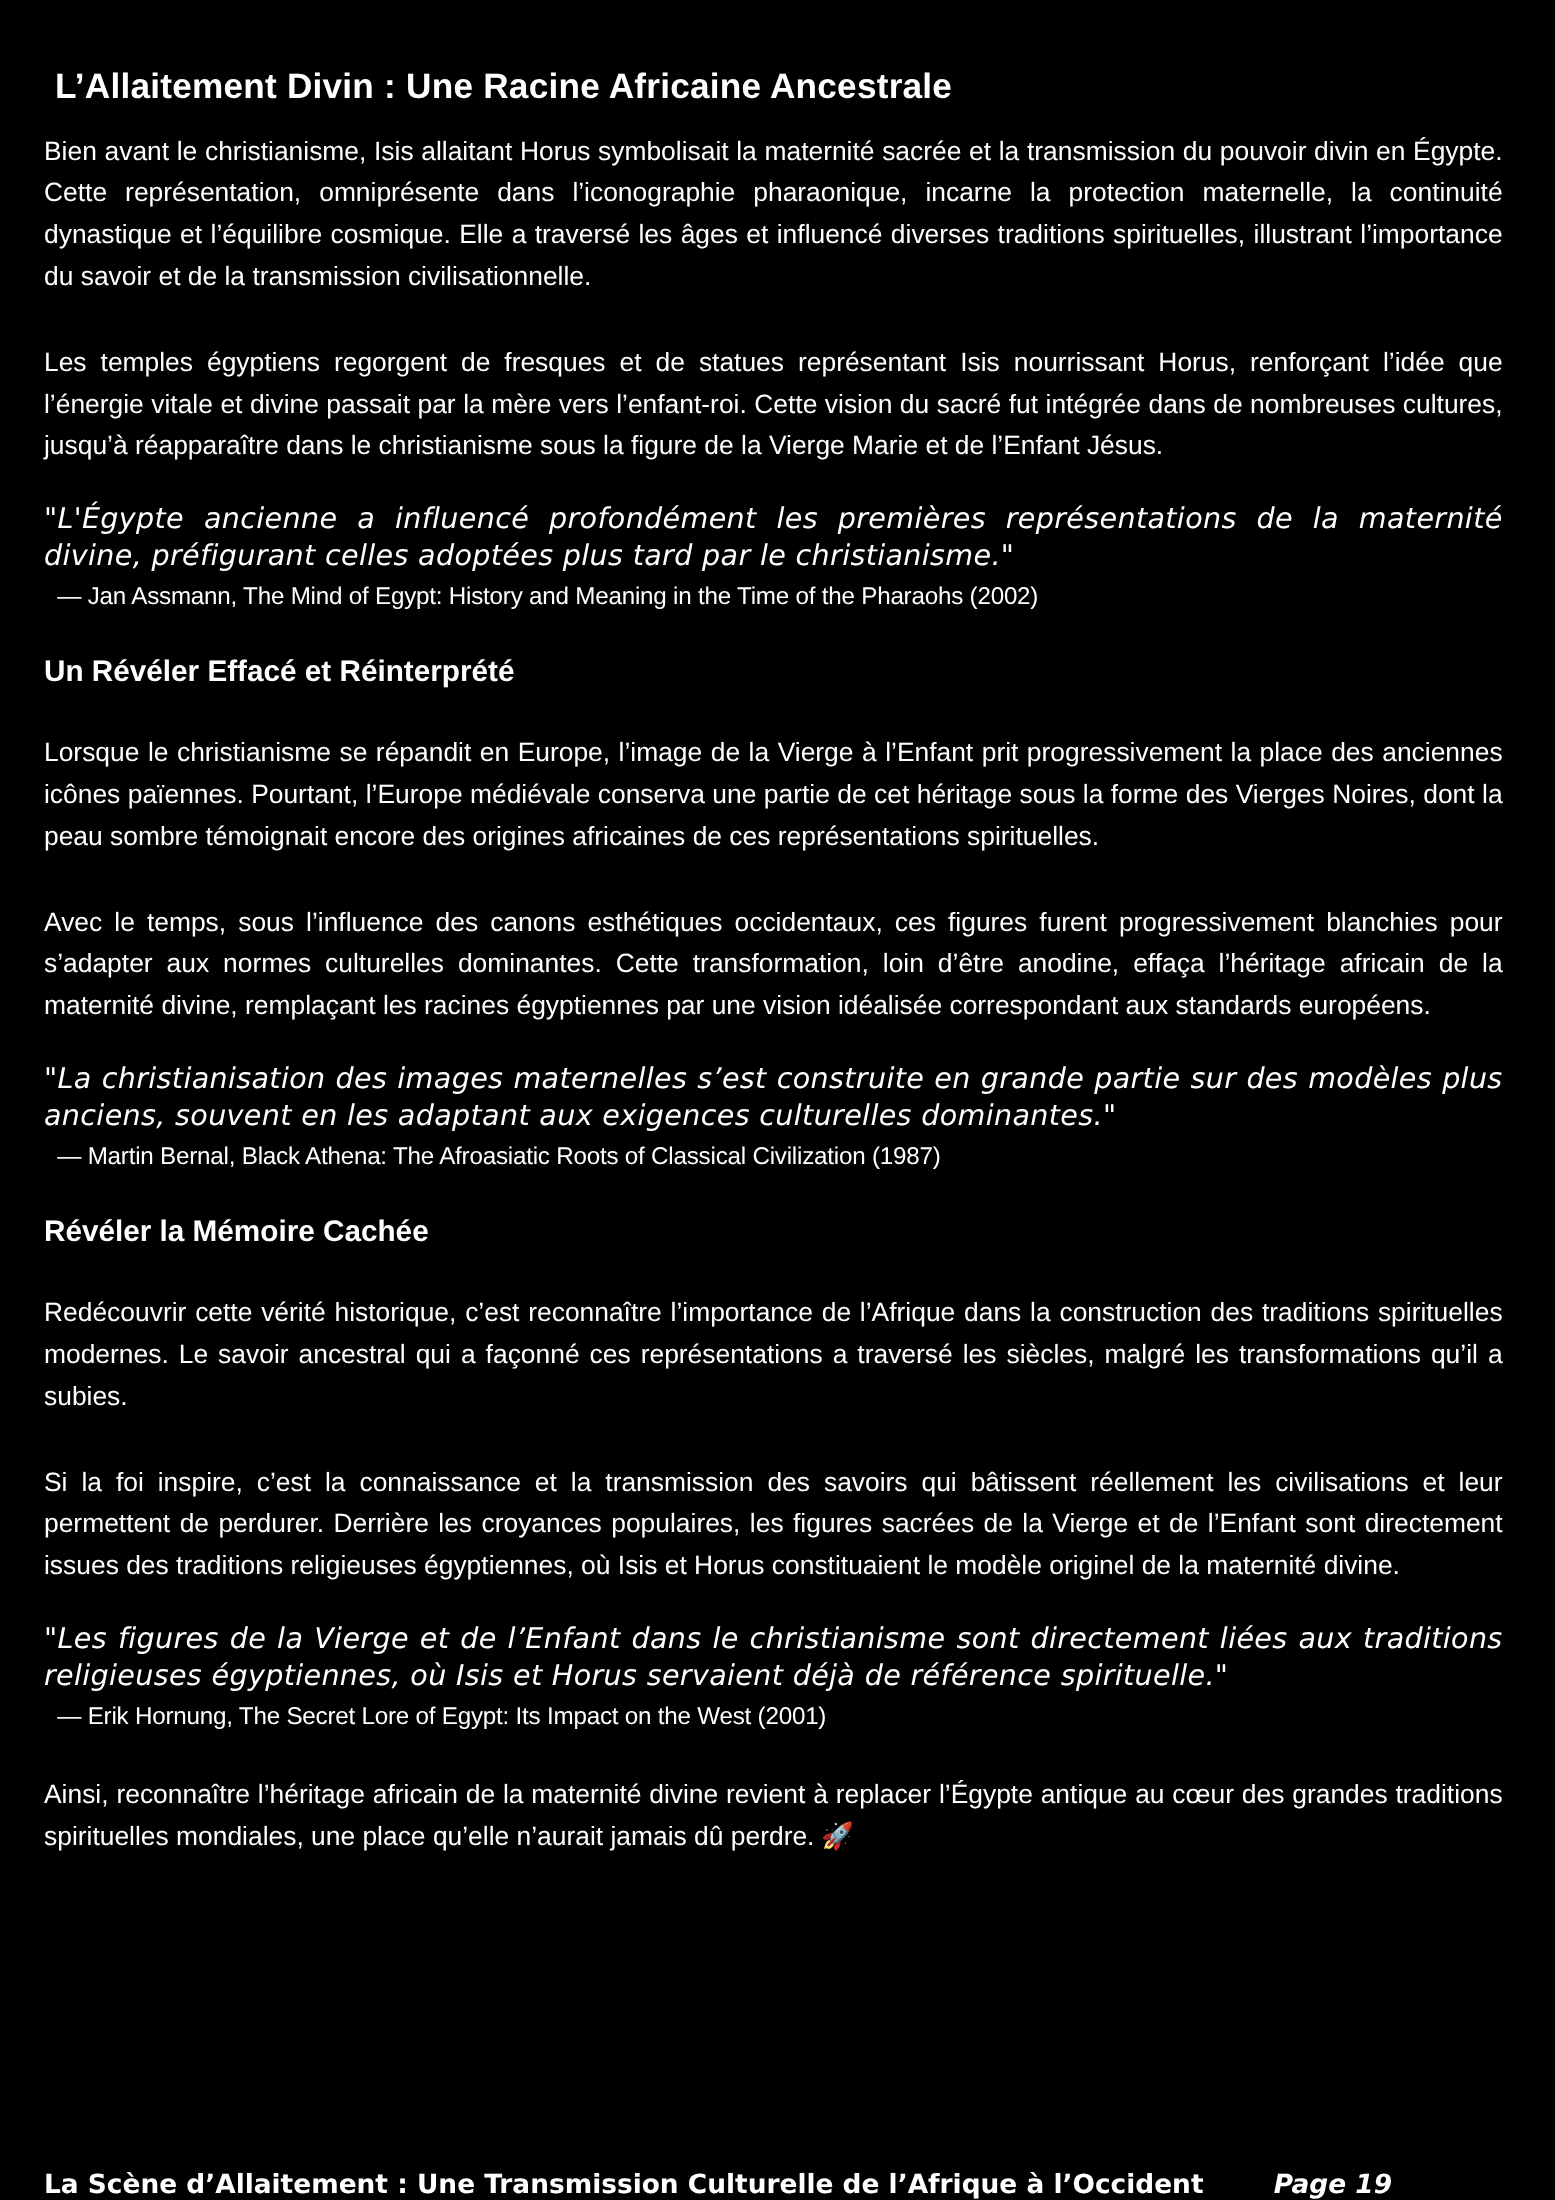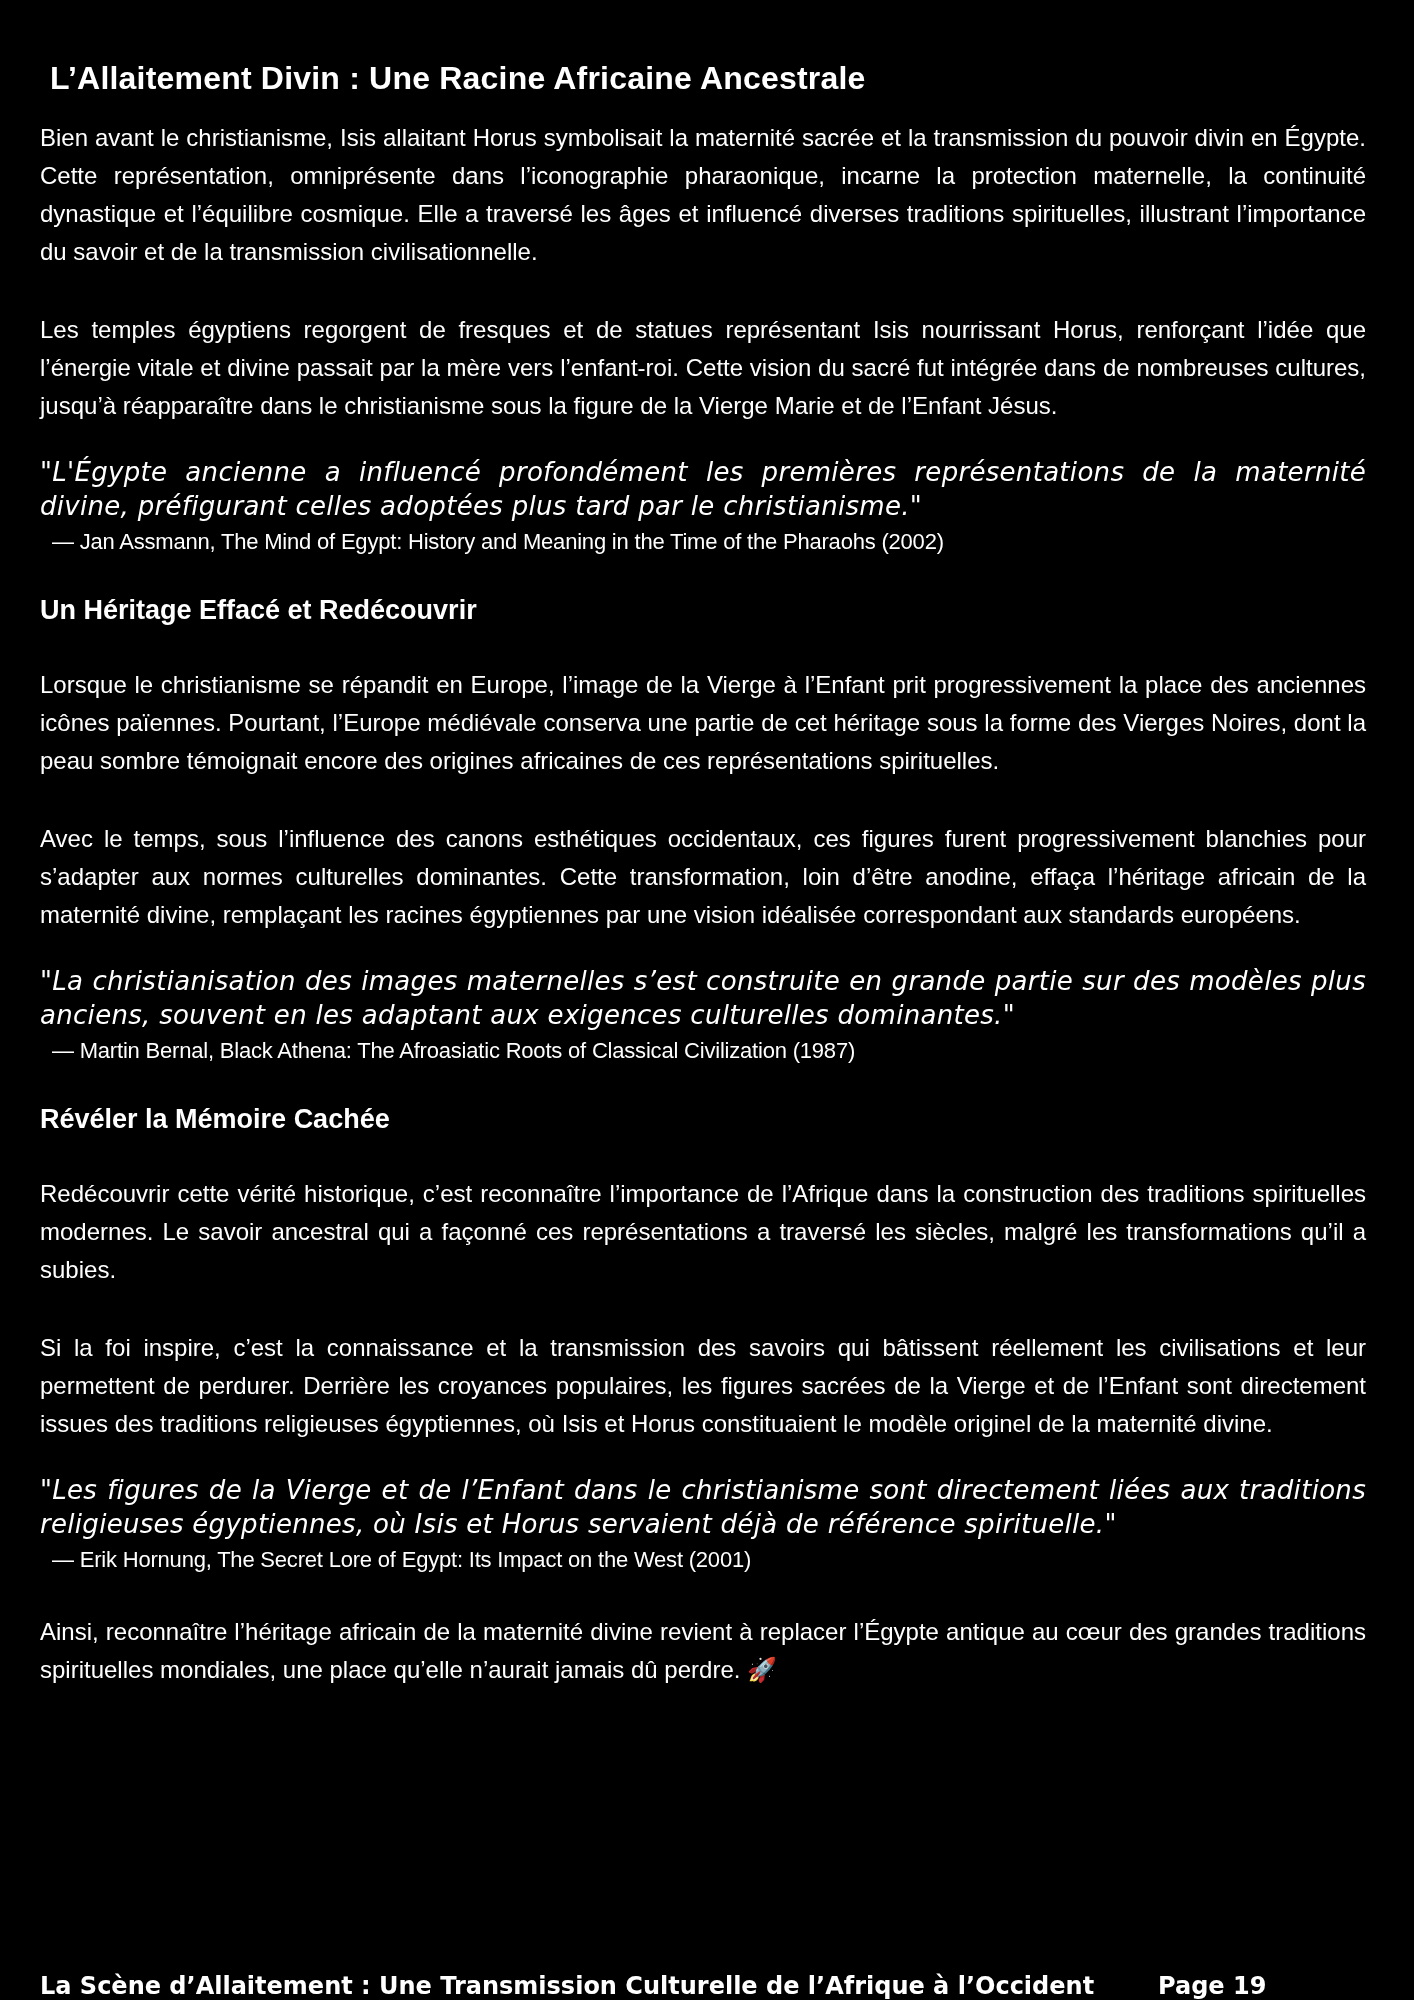--- a/index.html
+++ b/index.html
@@ -74,39 +74,40 @@
   }
   .footer-title {
     position: absolute;
     left: 0;
     top: 0;
   }
   .footer-page {
     position: absolute;
     left: 1118px;
     top: 0;
+    font-style: italic;
   }
 </style>
 </head>
 <body>
 
 <div class="page">
 
   <h1 class="doc-title">L’Allaitement Divin : Une Racine Africaine Ancestrale</h1>
 
   <p class="body-para first">Bien avant le christianisme, Isis allaitant Horus symbolisait la maternité sacrée et la transmission du pouvoir divin en Égypte. Cette représentation, omniprésente dans l’iconographie pharaonique, incarne la protection maternelle, la continuité dynastique et l’équilibre cosmique. Elle a traversé les âges et influencé diverses traditions spirituelles, illustrant l’importance du savoir et de la transmission civilisationnelle.</p>
 
   <p class="body-para">Les temples égyptiens regorgent de fresques et de statues représentant Isis nourrissant Horus, renforçant l’idée que l’énergie vitale et divine passait par la mère vers l’enfant-roi. Cette vision du sacré fut intégrée dans de nombreuses cultures, jusqu’à réapparaître dans le christianisme sous la figure de la Vierge Marie et de l’Enfant Jésus.</p>
 
   <div class="quote-block">
     <p class="quote-text">"L'Égypte ancienne a influencé profondément les premières représentations de la maternité divine, préfigurant celles adoptées plus tard par le christianisme."</p>
     <p class="quote-attribution">— Jan Assmann, The Mind of Egypt: History and Meaning in the Time of the Pharaohs (2002)</p>
   </div>
 
-  <h2 class="section-heading">Un Héritage Effacé et Redécouvrir</h2>
+  <h2 class="section-heading">Un Révéler Effacé et Réinterprété</h2>
 
   <p class="body-para">Lorsque le christianisme se répandit en Europe, l’image de la Vierge à l’Enfant prit progressivement la place des anciennes icônes païennes. Pourtant, l’Europe médiévale conserva une partie de cet héritage sous la forme des Vierges Noires, dont la peau sombre témoignait encore des origines africaines de ces représentations spirituelles.</p>
 
   <p class="body-para">Avec le temps, sous l’influence des canons esthétiques occidentaux, ces figures furent progressivement blanchies pour s’adapter aux normes culturelles dominantes. Cette transformation, loin d’être anodine, effaça l’héritage africain de la maternité divine, remplaçant les racines égyptiennes par une vision idéalisée correspondant aux standards européens.</p>
 
   <div class="quote-block">
     <p class="quote-text">"La christianisation des images maternelles s’est construite en grande partie sur des modèles plus anciens, souvent en les adaptant aux exigences culturelles dominantes."</p>
     <p class="quote-attribution">— Martin Bernal, Black Athena: The Afroasiatic Roots of Classical Civilization (1987)</p>
   </div>
 

